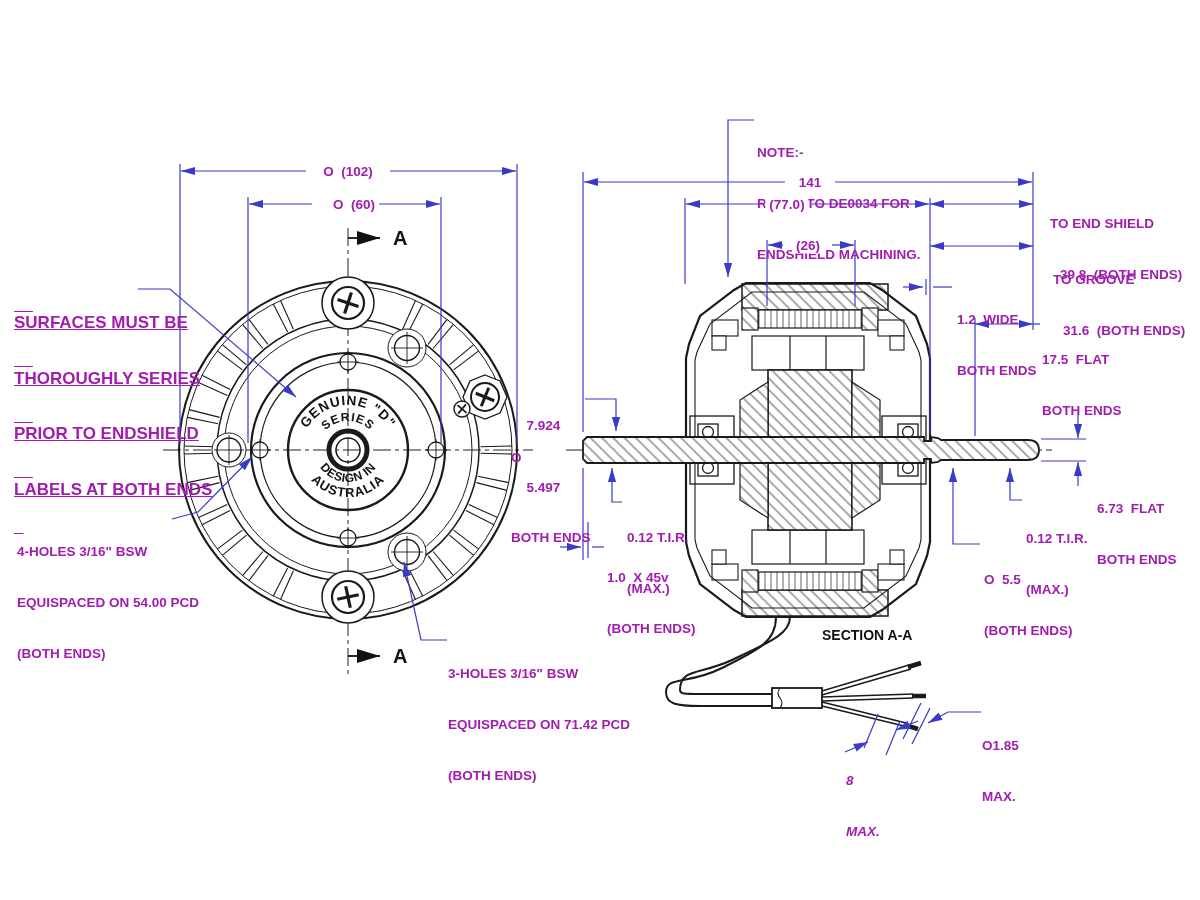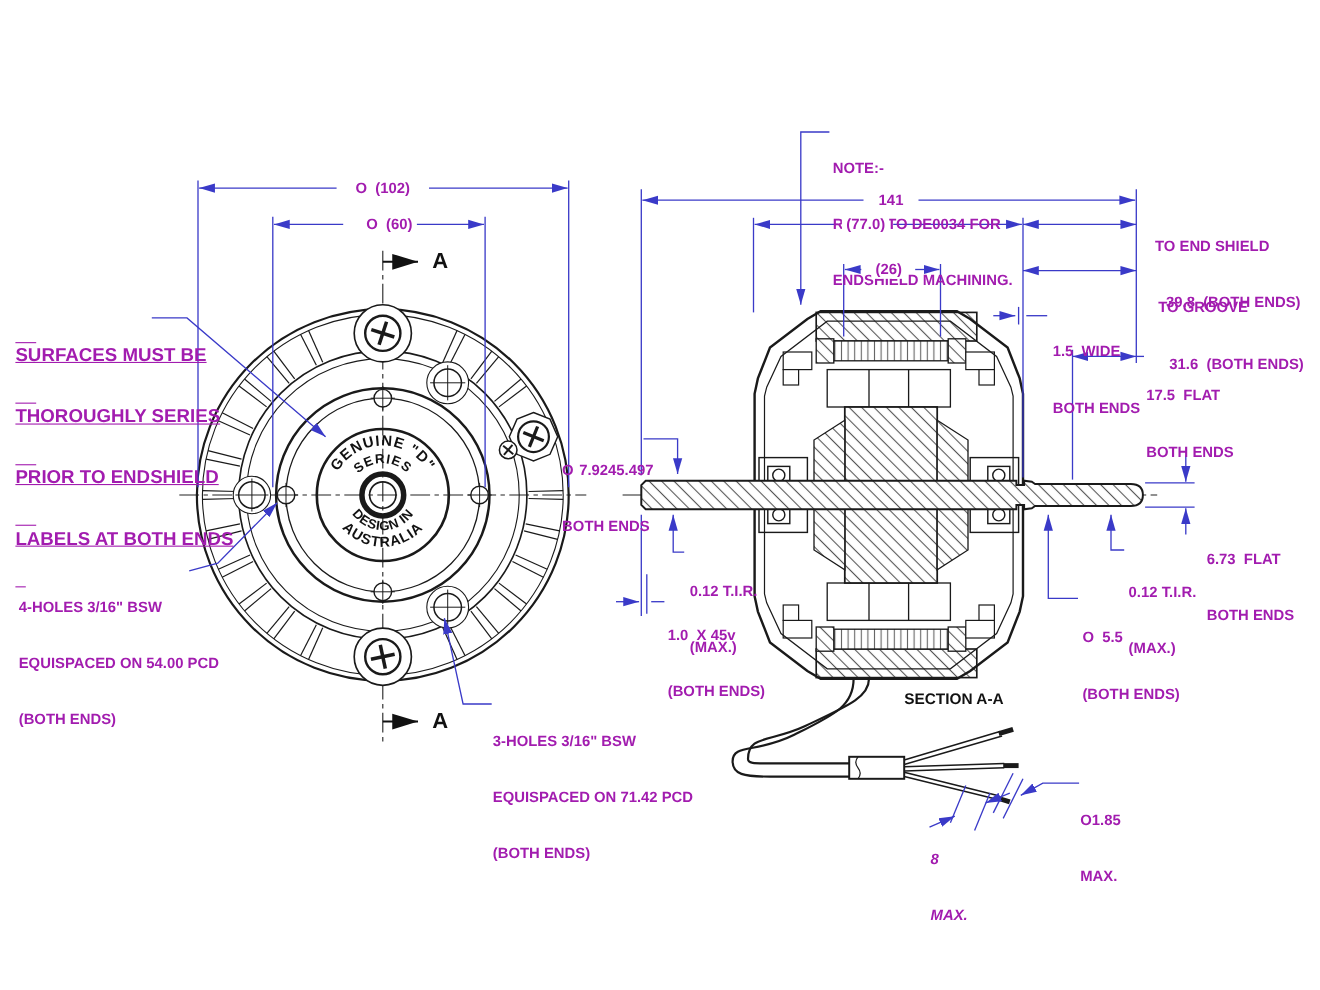--- a/index.html
+++ b/index.html
@@ -6,21 +6,21 @@
   #canvas{position:relative;width:1200px;height:900px;background:#fff;overflow:hidden;
           font-family:"Liberation Sans", sans-serif;}
   #dwg{position:absolute;left:0;top:0;z-index:1;}
   .bl{position:absolute;z-index:2;color:#a21caf;font-weight:bold;font-size:13.5px;line-height:17px;white-space:pre;}
   .bl.big{font-size:17px;line-height:18.5px;text-decoration:underline;}
   .blk{position:absolute;z-index:2;color:#111;font-weight:bold;white-space:pre;}
   .ctr{transform:translate(-50%,-50%);}
   .wbg{background:#fff;padding:0 4px;}
   .ind{margin-left:10px;}
   .stk{display:flex;align-items:center;gap:5px;}
-  .stk .frac{display:flex;flex-direction:row;line-height:14px;}
+  .stk .frac{display:flex;flex-direction:column;line-height:14px;gap:48px;}
 </style>
 </head>
 <body>
 
 <div id="canvas">
 
 <svg id="dwg" width="1200" height="900" viewBox="0 0 1200 900">
   <defs>
     <marker id="ab" markerWidth="13" markerHeight="9" refX="12" refY="4.5" orient="auto-start-reverse">
       <path d="M0,1 L12,4.5 L0,8 Z" fill="#3a3ac8"></path>
@@ -366,21 +366,21 @@
 
   <div class="bl" style="left:1050px;top:181px">
     <div>TO END SHIELD</div>
     <div class="ind">39.8  (BOTH ENDS)</div>
   </div>
   <div class="bl" style="left:1053px;top:237px">
     <div>TO GROOVE</div>
     <div class="ind">31.6  (BOTH ENDS)</div>
   </div>
   <div class="bl" style="left:957px;top:277px">
-    <div>1.5  WIDE</div>
+    <div>1.2  WIDE</div>
     <div>BOTH ENDS</div>
   </div>
   <div class="bl" style="left:1042px;top:317px">
     <div>17.5  FLAT</div>
     <div>BOTH ENDS</div>
   </div>
   <div class="bl" style="left:1097px;top:466px">
     <div>6.73  FLAT</div>
     <div>BOTH ENDS</div>
   </div>

